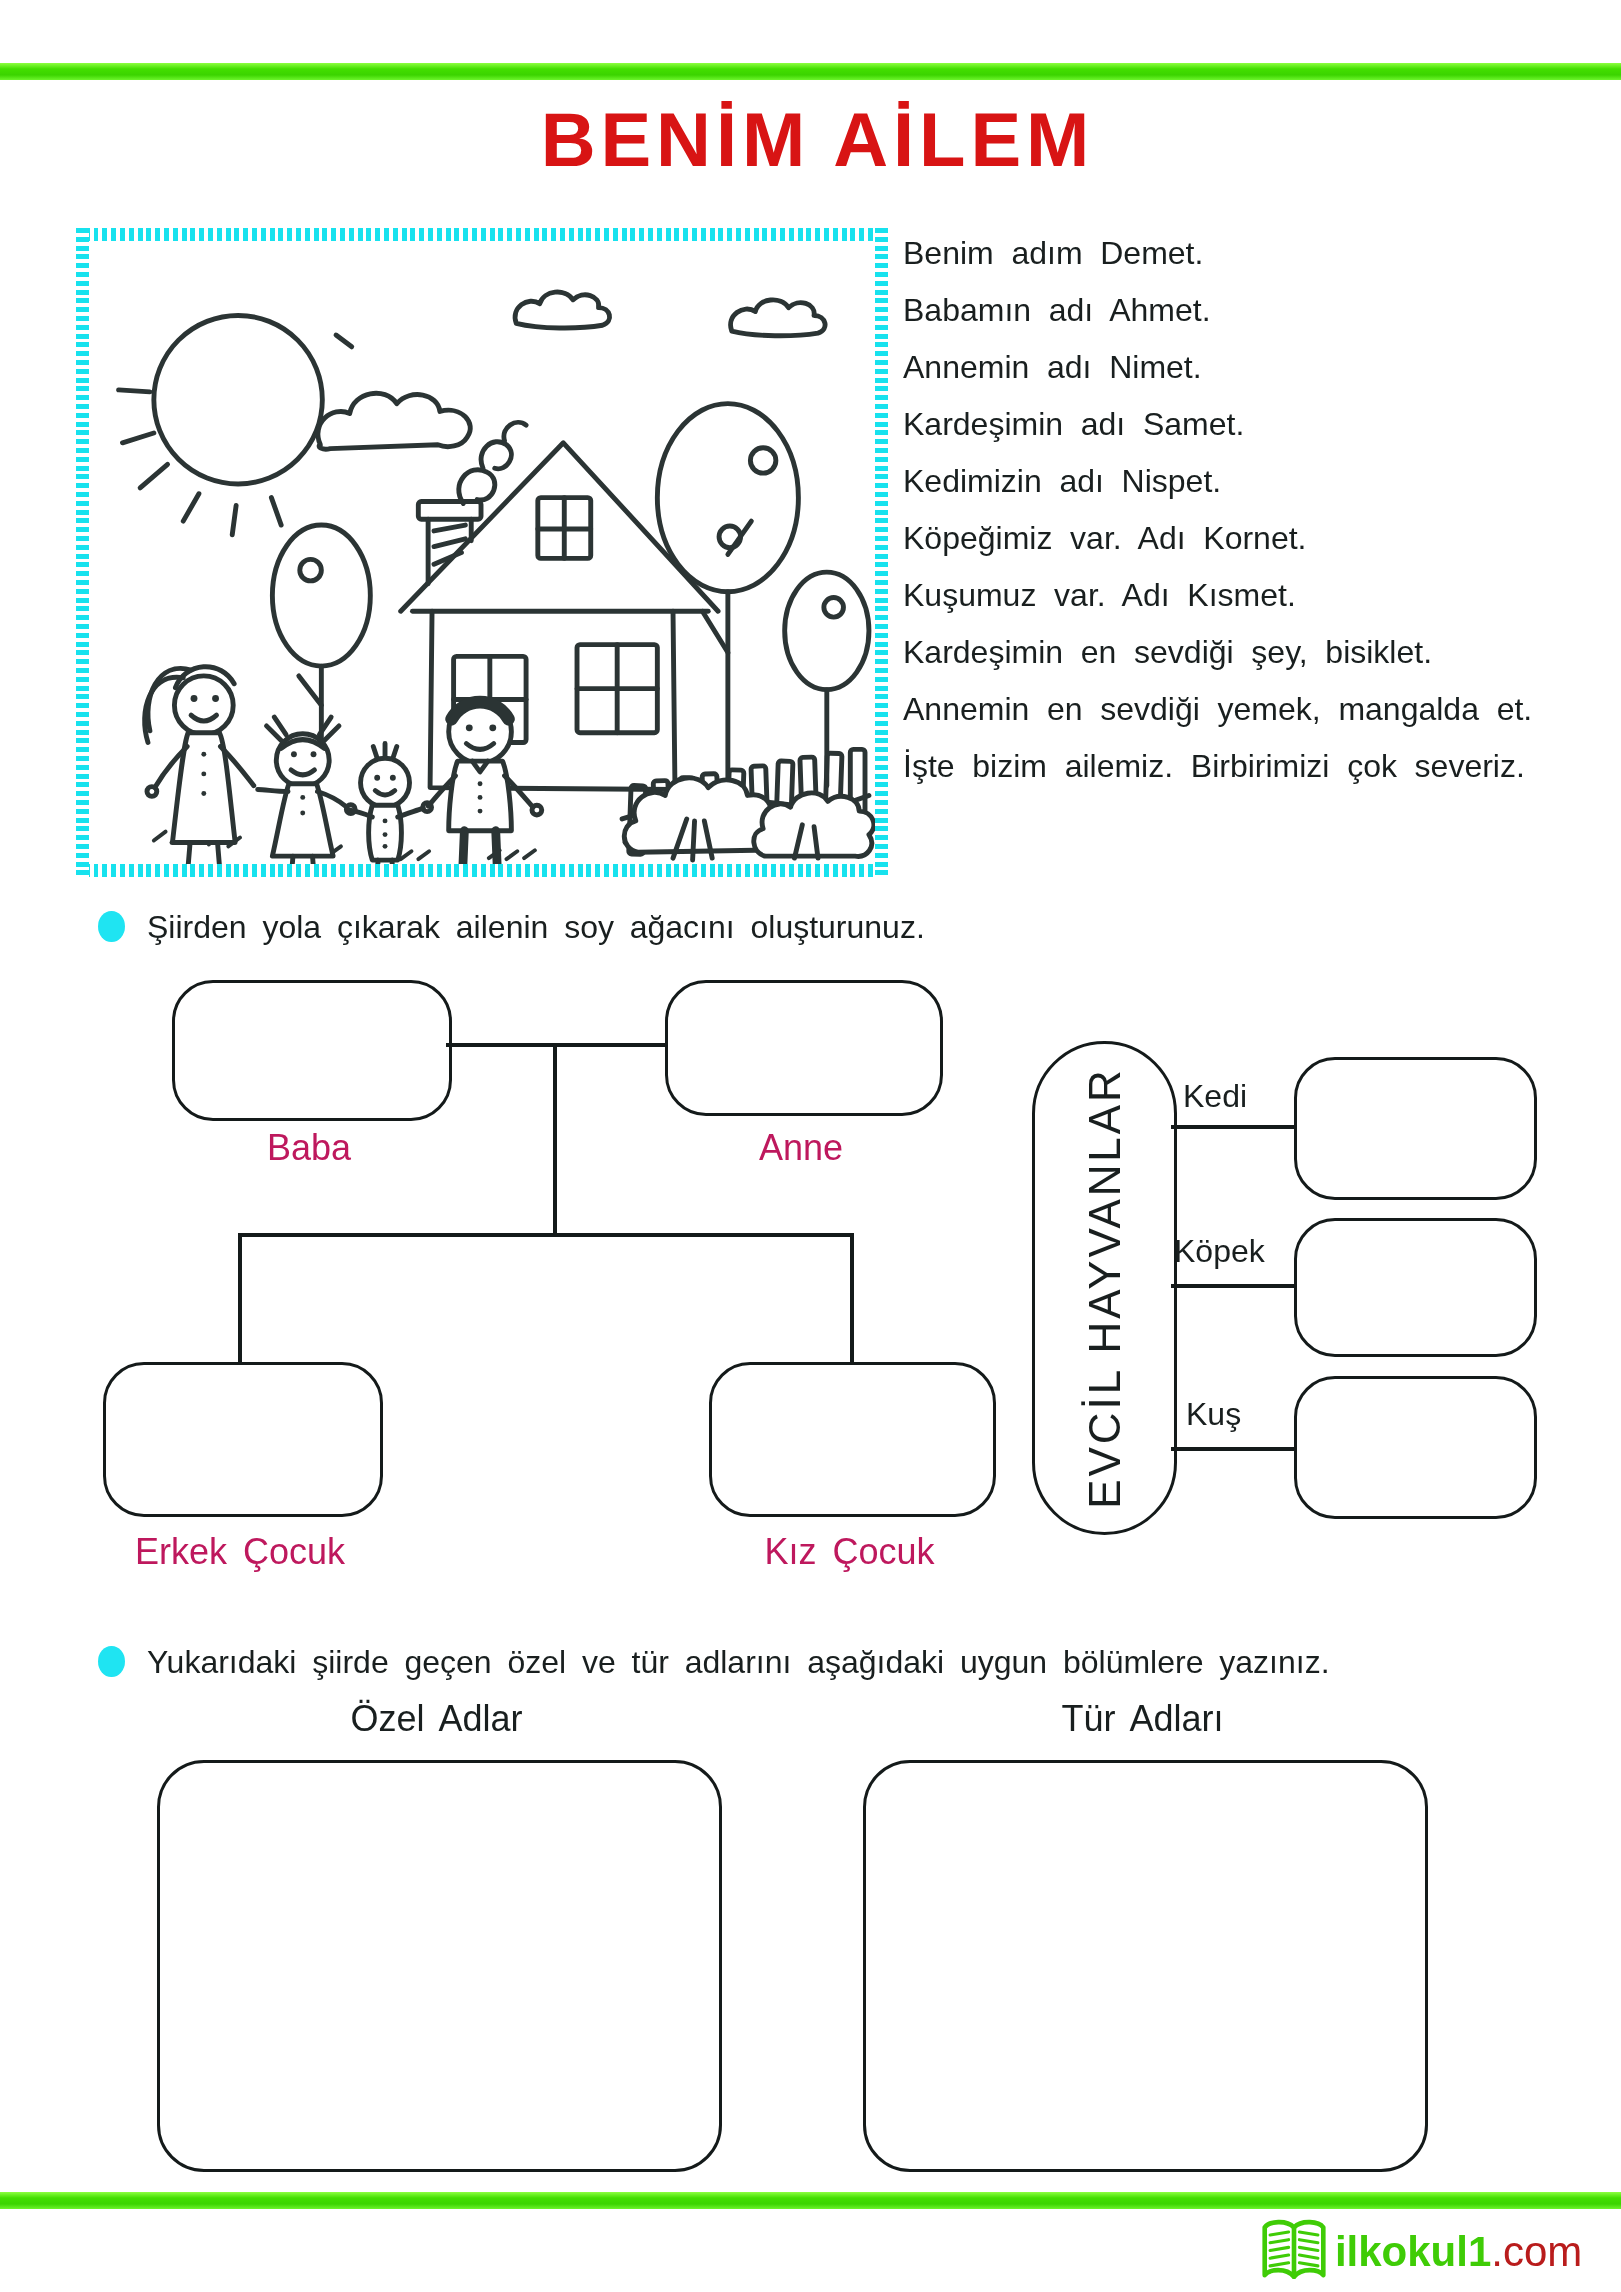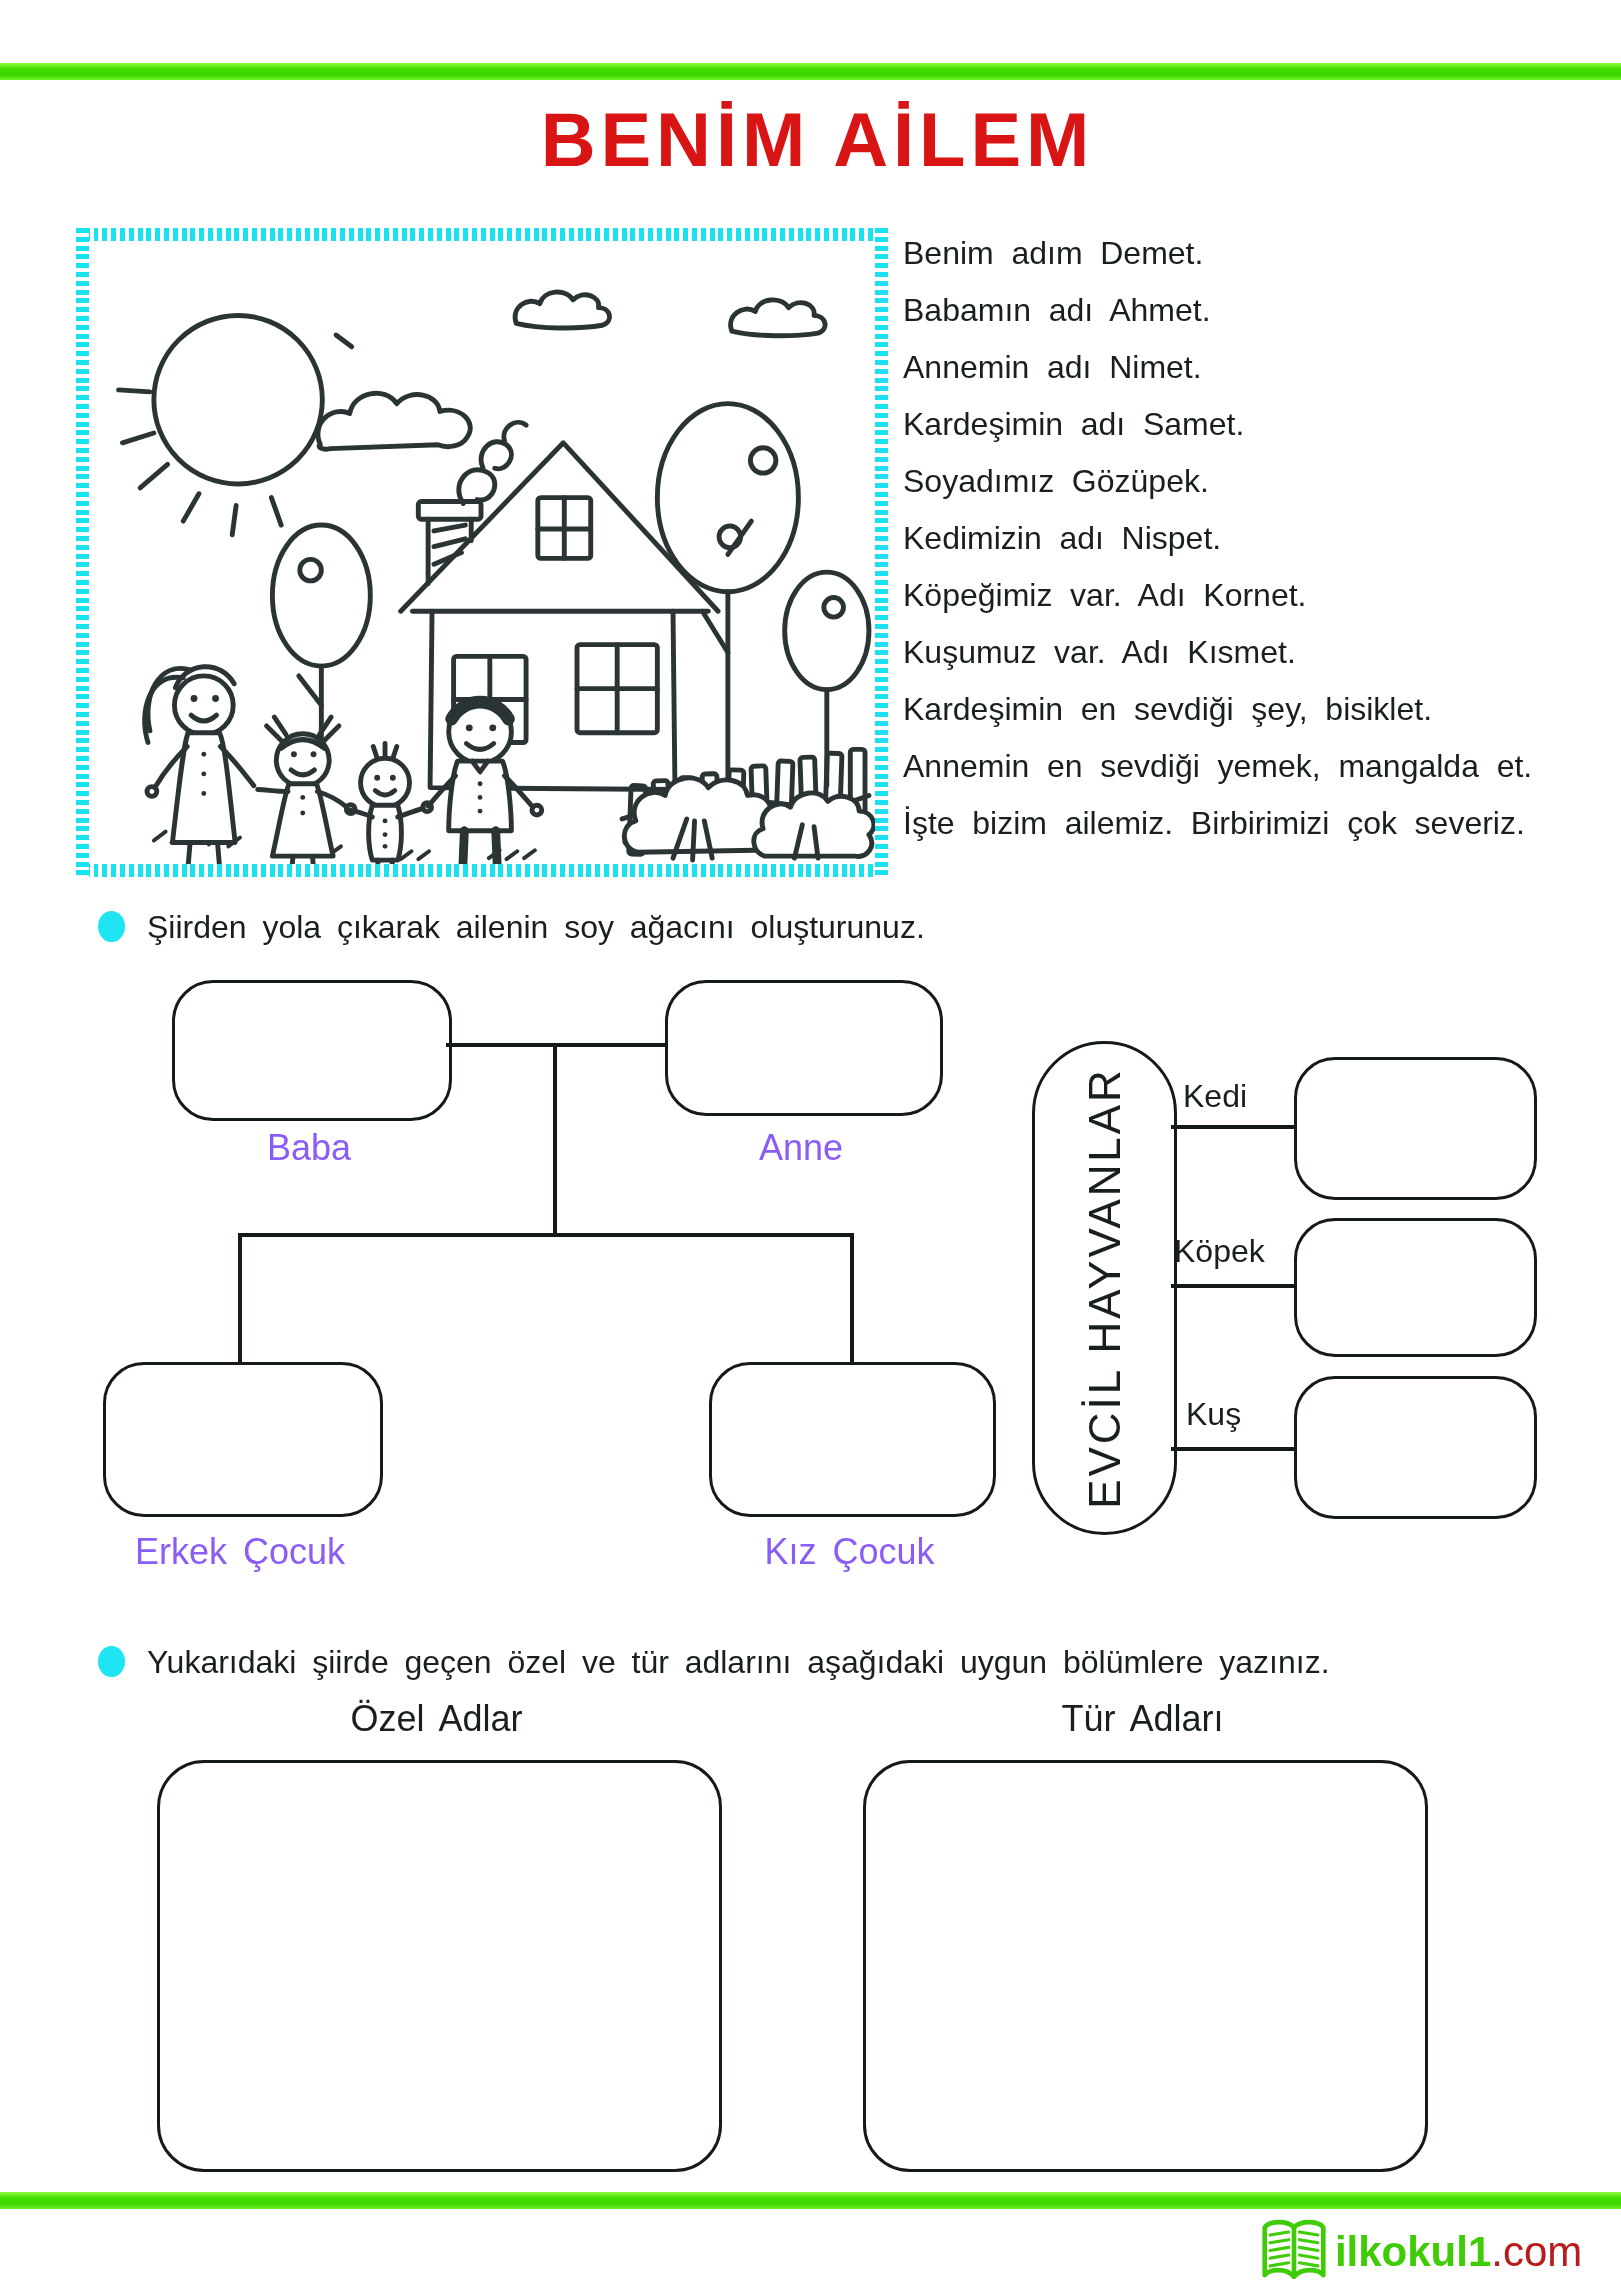--- a/index.html
+++ b/index.html
@@ -27,21 +27,21 @@
   
   .poem{position:absolute;left:903px;top:235px;width:716px;}
   .poem div{height:57px;font-size:32px;word-spacing:8.8px;white-space:nowrap;color:#191f1f;}
 
   
   .bullet{position:absolute;width:26.5px;height:31px;border-radius:50%;background:#1fe4f2;}
   .instr{position:absolute;font-size:32px;word-spacing:6.9px;white-space:nowrap;color:#191f1f;}
 
   
   .dbox{position:absolute;border:3.9px solid #141a1a;border-radius:41px;background:#fff;}
-  .dlabel{position:absolute;text-align:center;font-size:36px;color:#8b5cf6;word-spacing:5.9px;}
+  .dlabel{position:absolute;text-align:center;font-size:36px;color:#be185d;word-spacing:5.9px;}
   .hline,.vline{position:absolute;background:#141a1a;}
 
   
   .pill{position:absolute;left:1032px;top:1041px;width:139px;height:488px;
         border:3.9px solid #141a1a;border-radius:73px;background:#fff;
         display:flex;align-items:center;justify-content:center;}
   .pill span{transform:rotate(-90deg);white-space:nowrap;font-size:44px;letter-spacing:2.9px;color:#191f1f;}
   .petlabel{position:absolute;font-size:32px;color:#191f1f;}
 
   
@@ -257,21 +257,20 @@
         <ellipse cx="425" cy="657" rx="12" ry="5"></ellipse>
       </g>
     </svg>
   </div>
 
   <div class="poem">
     <div>Benim adım Demet.</div>
     <div>Babamın adı Ahmet.</div>
     <div>Annemin adı Nimet.</div>
     <div>Kardeşimin adı Samet.</div>
-    <div>Soyadımız Gözüpek.</div>
     <div>Kedimizin adı Nispet.</div>
     <div>Köpeğimiz var. Adı Kornet.</div>
     <div>Kuşumuz var. Adı Kısmet.</div>
     <div>Kardeşimin en sevdiği şey, bisiklet.</div>
     <div>Annemin en sevdiği yemek, mangalda et.</div>
     <div>İşte bizim ailemiz. Birbirimizi çok severiz.</div>
   </div>
 
   <div class="bullet" style="left:98px;top:911px;"></div>
   <div class="instr" style="left:147px;top:909px;">Şiirden yola çıkarak ailenin soy ağacını oluşturunuz.</div>

